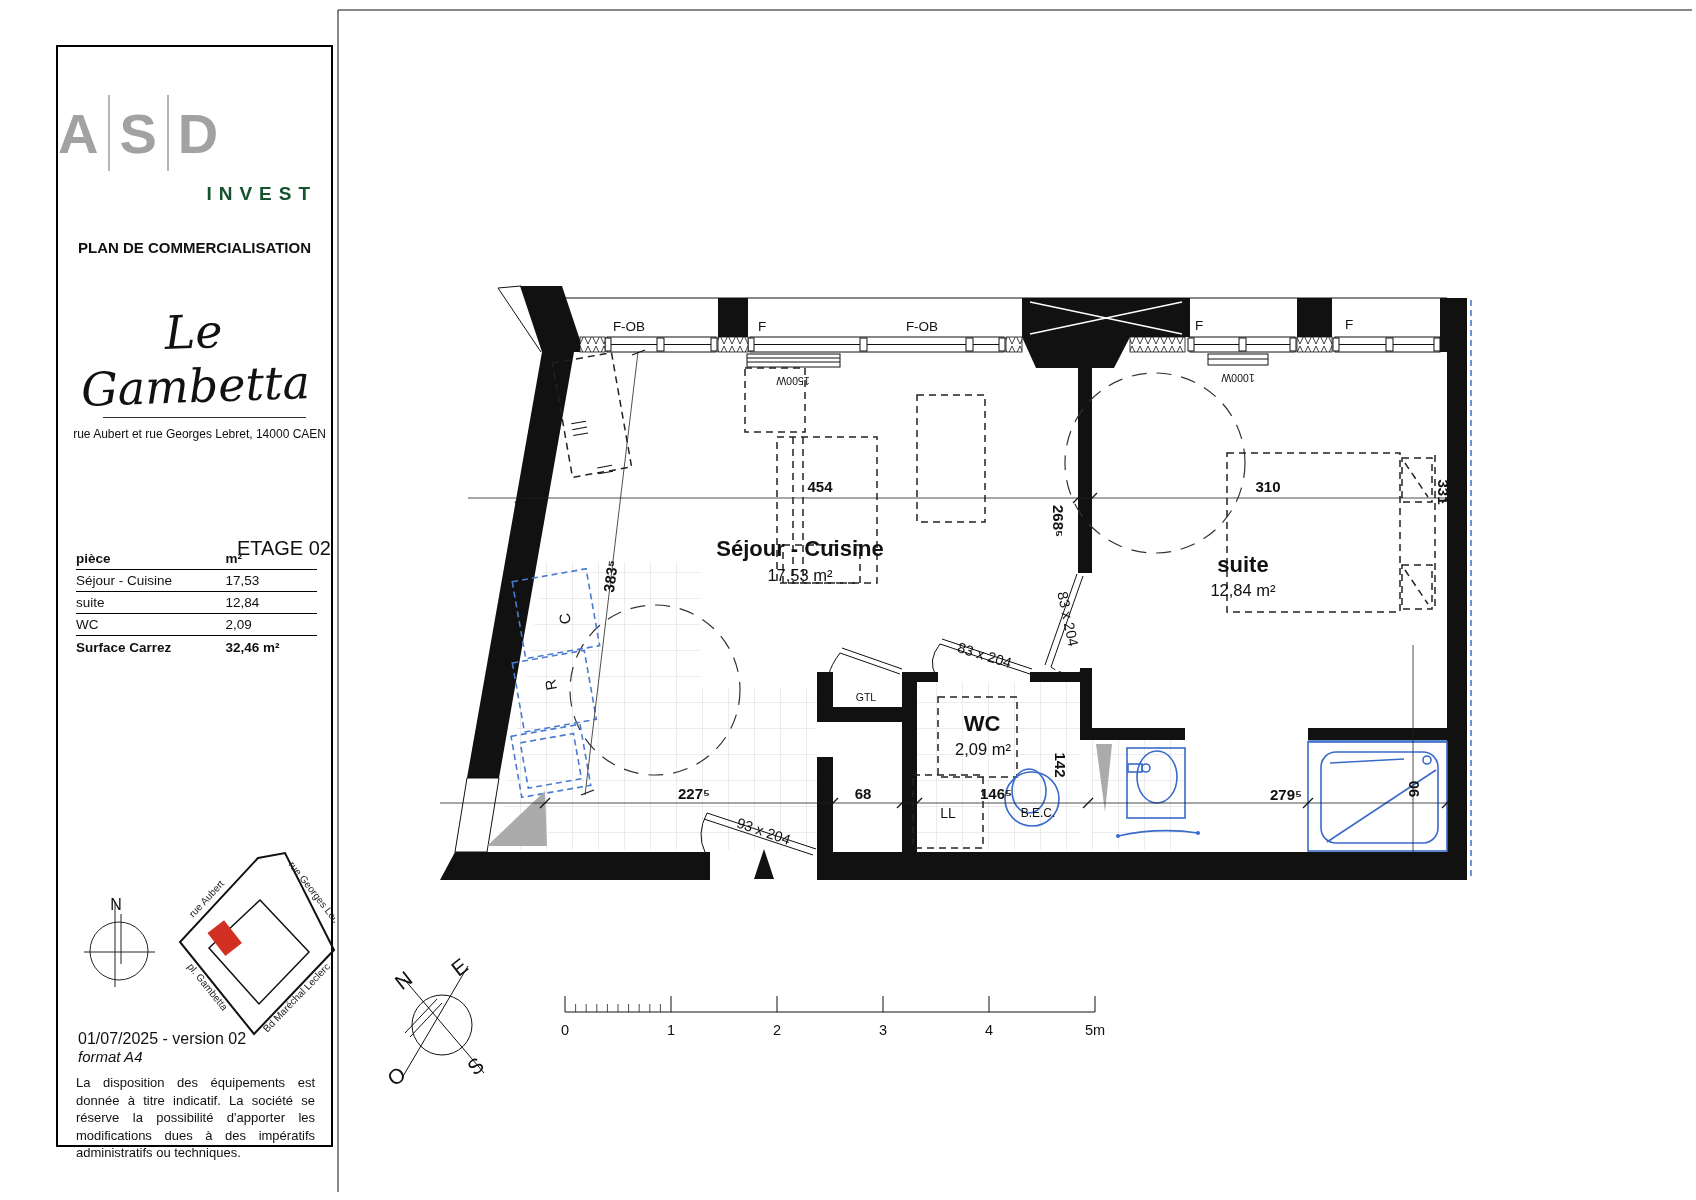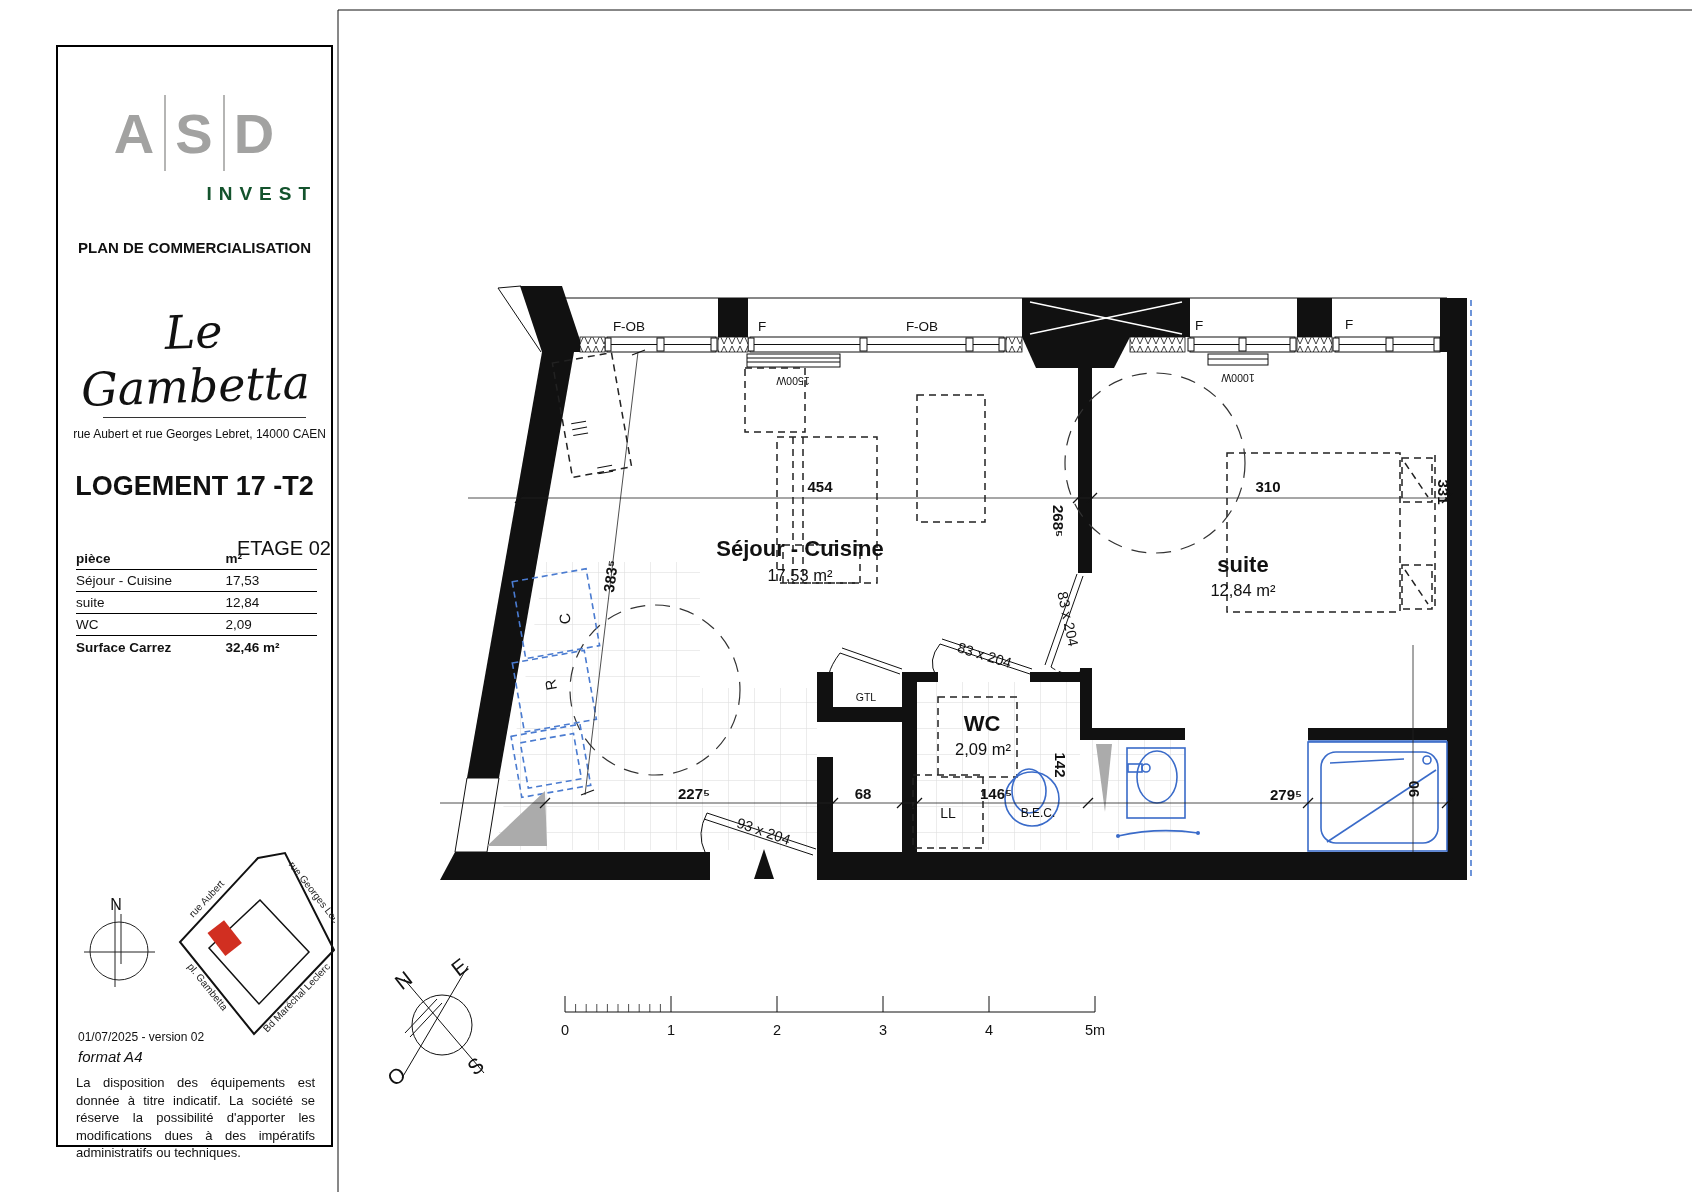--- a/index.html
+++ b/index.html
@@ -1,40 +1,40 @@
 <!DOCTYPE html>
 <html><head>
 <meta charset="utf-8">
 <style>
   html,body{margin:0;padding:0;background:#fff;}
   #page{position:relative;width:1696px;height:1200px;background:#fff;overflow:hidden;
         font-family:"Liberation Sans",sans-serif;color:#111;}
   
   #sidebar{position:absolute;left:56px;top:45px;width:277px;height:1102px;
            border:2px solid #000;background:#fff;box-sizing:border-box;}
-  .asd-row{position:absolute;top:48px;left:0;right:0;text-align:center;white-space:nowrap;}
+  .asd-row{position:absolute;top:48px;left:0;right:0;text-align:left;white-space:nowrap;}
   .asd-letter{font-size:56px;font-weight:bold;color:#a2a2a1;letter-spacing:1px;vertical-align:middle;}
   .asd-bar{display:inline-block;width:2px;height:76px;background:#b5b5b4;margin:0 9px;vertical-align:middle;}
   .invest{position:absolute;top:136px;right:14px;font-size:19px;letter-spacing:7px;color:#14532d;font-weight:bold;}
   .doc-title{position:absolute;top:192px;left:10px;right:10px;text-align:center;
              font-size:15px;font-weight:bold;line-height:1.25;}
   .residence{position:absolute;top:258px;left:0;right:0;text-align:center;
              font-family:"DejaVu Serif",serif;font-style:italic;font-size:46px;
              transform:rotate(-2deg);font-weight:400;}
   .side-hr{position:absolute;top:370px;left:45px;right:25px;border-top:1.5px solid #333;}
   .address{position:absolute;top:380px;left:5px;right:5px;text-align:right;font-size:12px;}
   .unit-title{position:absolute;top:424px;left:0;right:0;text-align:center;font-size:27px;font-weight:bold;}
   .floor{position:absolute;top:466px;left:0;right:0;text-align:right;font-size:20px;margin-top:24px;}
   .areas{position:absolute;top:501px;left:18px;right:18px;border-collapse:collapse;width:241px;font-size:13.5px;}
   .areas th{text-align:left;font-weight:bold;border-bottom:1.5px solid #000;padding:3px 0;}
   .areas td{border-bottom:1px solid #000;padding:3px 0;}
   .areas tr.foot td{border-bottom:none;font-weight:bold;padding-top:4px;}
   .col2{width:38%;margin-top:40px;}
   .mapsvg{position:absolute;top:785px;left:0;}
-  .version{position:absolute;top:983px;left:20px;font-size:12px;}
+  .version{position:absolute;top:983px;left:20px;font-size:16px;}
   .formatA4{position:absolute;top:1001px;left:20px;font-size:15px;font-style:italic;}
   .disclaimer{position:absolute;top:1027px;left:18px;right:16px;font-size:13px;
               text-align:justify;line-height:1.35;}
   
   #plan{position:absolute;left:0;top:0;}
   .w{fill:#111;stroke:none;}
   .ln{stroke:#111;fill:none;stroke-width:1;}
   .lnw{stroke:#111;fill:#fff;stroke-width:1;}
   .thin{stroke:#222;fill:none;stroke-width:0.8;}
   .tick{stroke:#111;stroke-width:1.2;}
@@ -325,21 +325,20 @@
 
 <div id="sidebar">
   <div class="asd-row">
     <span class="asd-letter">A</span><span class="asd-bar"></span><span class="asd-letter">S</span><span class="asd-bar"></span><span class="asd-letter">D</span>
   </div>
   <div class="invest">INVEST</div>
   <div class="doc-title">PLAN DE COMMERCIALISATION</div>
   <div class="residence">Le Gambetta</div>
   <div class="side-hr"></div>
   <div class="address">rue Aubert et rue Georges Lebret, 14000 CAEN</div>
-  <div class="unit-title">LOGEMENT 17 -T2</div>
   <div class="floor">ETAGE 02</div>
 
   <table class="areas">
     <tbody>
           <tr>
       <th>pièce</th>
       <th class="col2">m²</th>
     </tr>
     <tr>
       <td>Séjour - Cuisine</td>

